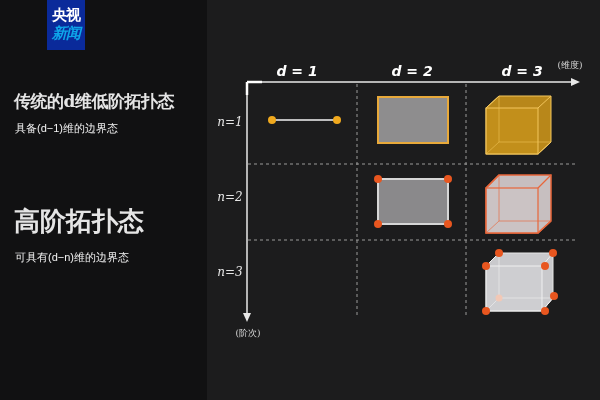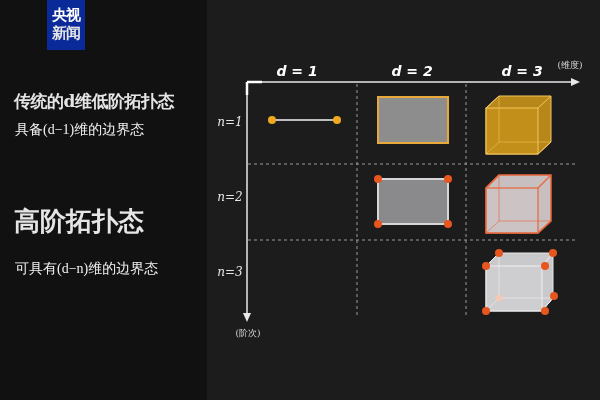--- a/index.html
+++ b/index.html
@@ -18,33 +18,33 @@
       background: #1c1c1d;
     }
     .logo {
       position: absolute; left: 47px; top: 0; width: 38px; height: 50px;
       background: #0a2a9a;
       color: #fff; font-weight: bold; font-size: 15px; line-height: 18px;
       text-align: center; padding-top: 6px; box-sizing: border-box;
       letter-spacing: -1px;
     }
     .logo span { display: block; }
-    .logo .row2 { color: #e5e5e5; }
+    .logo .row2 { color: #0ea5e9; font-style: italic; }
     .heading {
       position: absolute; left: 14px; color: #e5e5e5; font-weight: bold;
       font-family: "DejaVu Serif", serif; white-space: nowrap;
     }
     .h1 { top: 90px; font-size: 17px; letter-spacing: -0.5px; }
     .h2 { top: 204px; font-size: 26px; letter-spacing: 0px; }
     .sub {
-      position: absolute; left: 15px; color: #f2f2f2; font-family: Liberation Serif, serif;
-      white-space: nowrap; font-size: 14px;
+      position: absolute; left: 15px; color: #f2f2f2; font-family: Liberation Sans, sans-serif;
+      white-space: nowrap; font-size: 11px;
     }
     .s1 { top: 121px; }
-    .s2 { top: 260px; }
+    .s2 { top: 250px; }
 
     svg { position: absolute; left: 0; top: 0; }
     .lbl { fill: #ffffff; font-family: "DejaVu Sans", sans-serif; font-weight: bold; font-style: italic; }
     .nlbl { fill: #e6e6e6; font-family: "DejaVu Serif", serif; font-style: italic; }
     .small { fill: #d8d8d8; font-family: "DejaVu Serif", serif; }
   </style>
 </head>
 <body>
 
 <div class="left-panel"></div>

